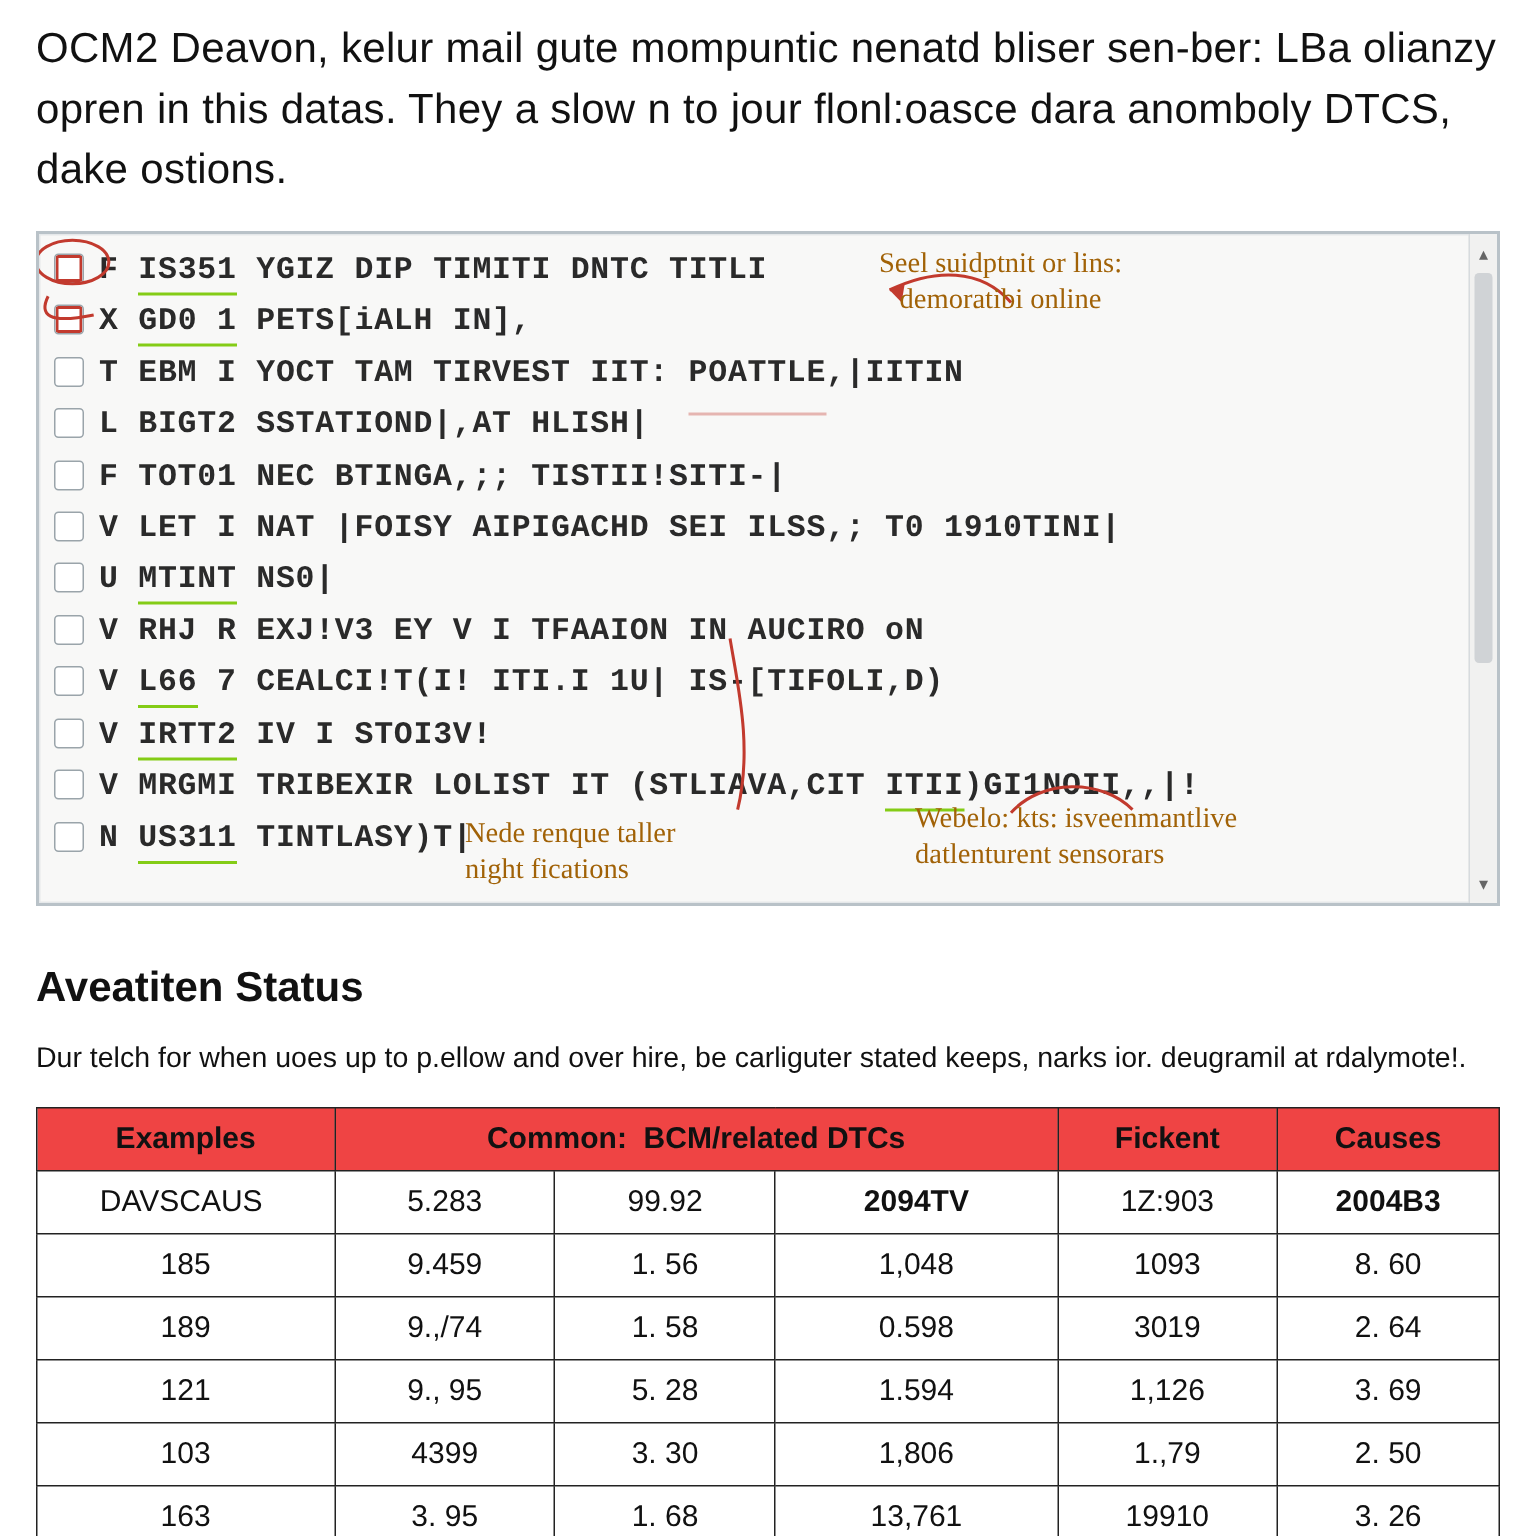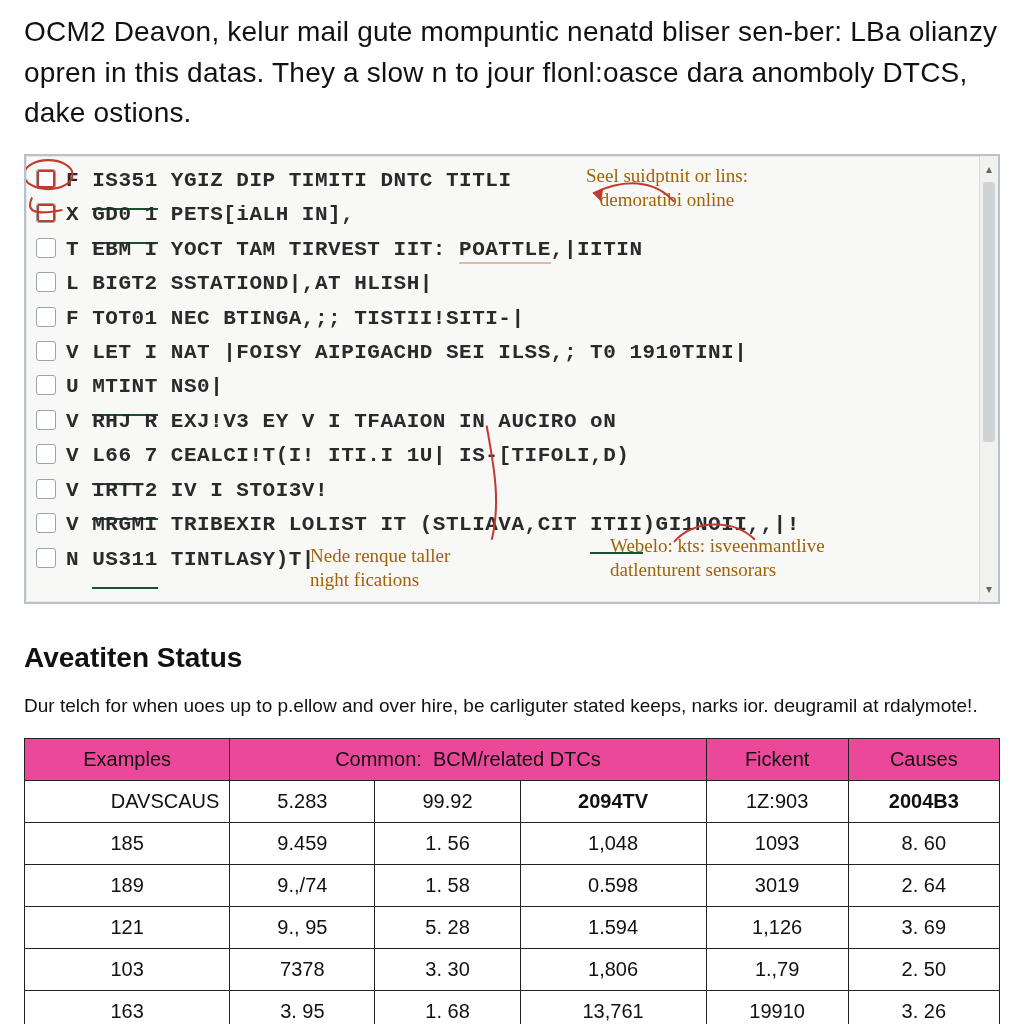--- a/index.html
+++ b/index.html
@@ -6,31 +6,31 @@
   body{padding:12px 24px 24px 24px;box-sizing:border-box}
   .intro{margin:0 0 20px 0;font-size:28px;letter-spacing:.2px}
   .listing-wrap{position:relative;border:2px solid #b9c2c8;background:#f8f8f7;padding:8px 10px 8px 6px;box-shadow:inset 0 0 0 1px #e5e8ea}
   .scrollbar{position:absolute;top:0;right:0;bottom:0;width:18px;background:#f1f1f0;border-left:1px solid #d7dbde}
   .scroll-thumb{position:absolute;top:26px;right:3px;width:12px;height:260px;background:#d0d3d6;border-radius:3px}
   .scroll-up,.scroll-down{position:absolute;right:3px;width:12px;height:14px;color:#666;font-size:12px;text-align:center;line-height:14px}
   .scroll-up{top:6px}.scroll-down{bottom:6px}
   .code-list{list-style:none;margin:0;padding:0;font-family:"Courier New",Courier,monospace;font-size:21px;font-weight:600;letter-spacing:.5px;color:#2a2a2a}
   .code-list li{display:flex;align-items:flex-start;padding:2px 0;white-space:nowrap}
   .cb{width:18px;height:18px;border:1px solid #9aa4aa;border-radius:3px;background:#fff;margin:3px 10px 0 4px;flex:0 0 auto}
-  .underline-red{border-bottom:2px solid #14532d;padding-bottom:16px}
-  .under-faint{border-bottom:2px solid rgba(194,58,46,.35);padding-bottom:1px}
+  .underline-red{border-bottom:2px solid #84cc16;padding-bottom:3px}
+  .under-faint{border-bottom:2px solid rgba(194,58,46,.35);padding-bottom:14px}
   .annot{position:absolute;color:#a16207;font-family:Georgia,"Times New Roman",serif;font-size:19px;line-height:1.25;pointer-events:none}
   .svg-annot{position:absolute;left:0;top:0;width:100%;height:100%;pointer-events:none}
   h2.section{font-size:28px;font-weight:700;margin:34px 0 14px 0}
   .sub{margin:0 0 18px 0}
   table.dat{border-collapse:collapse;width:100%;font-size:20px}
   table.dat th,table.dat td{border:1.5px solid #222;padding:6px 10px;text-align:center;vertical-align:middle}
-  table.dat th{font-weight:400;background:#ec4899}
+  table.dat th{font-weight:700;background:#ef4444}
   table.dat td strong{font-weight:700}
-  table.dat td.left{text-align:right;padding-left:4px}
+  table.dat td.left{text-align:center;padding-left:4px}
   .u{}
 </style>
 </head>
 <body>
 
 <p class="intro">
   <span>OCM2 Deavon, kelur mail gute mompuntic nenatd bliser sen-ber: LBa olianzy opren in this datas. They a slow n to jour flonl:oasce dara anomboly DTCS, dake ostions.</span>
 </p>
 
 <div class="listing-wrap" style="height:430px">
@@ -159,21 +159,21 @@
       <tr>
         <td>121</td>
         <td>9., 95</td>
         <td>5. 28</td>
         <td>1.594</td>
         <td>1,126</td>
         <td>3. 69</td>
       </tr>
       <tr>
         <td>103</td>
-        <td>7378</td>
+        <td>4399</td>
         <td>3. 30</td>
         <td>1,806</td>
         <td>1.,79</td>
         <td>2. 50</td>
       </tr>
       <tr>
         <td>163</td>
         <td>3. 95</td>
         <td>1. 68</td>
         <td>13,761</td>

